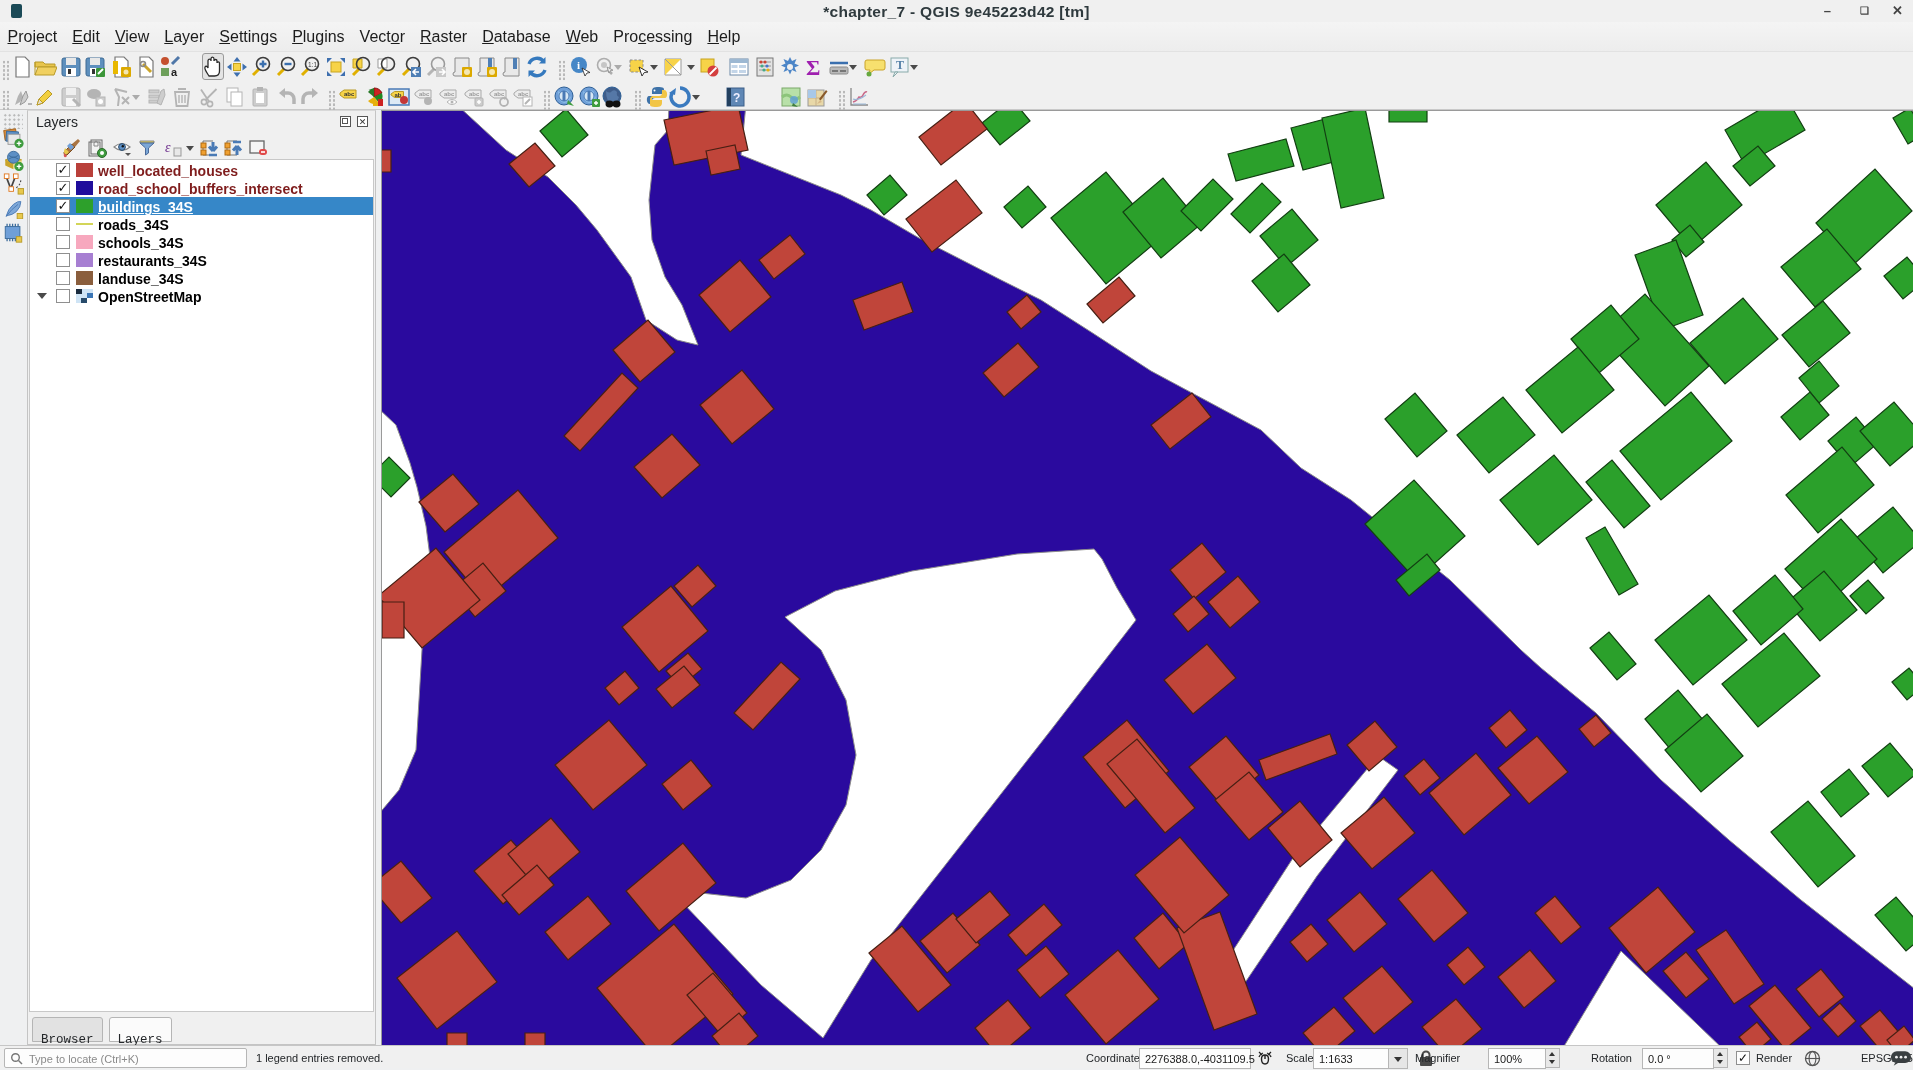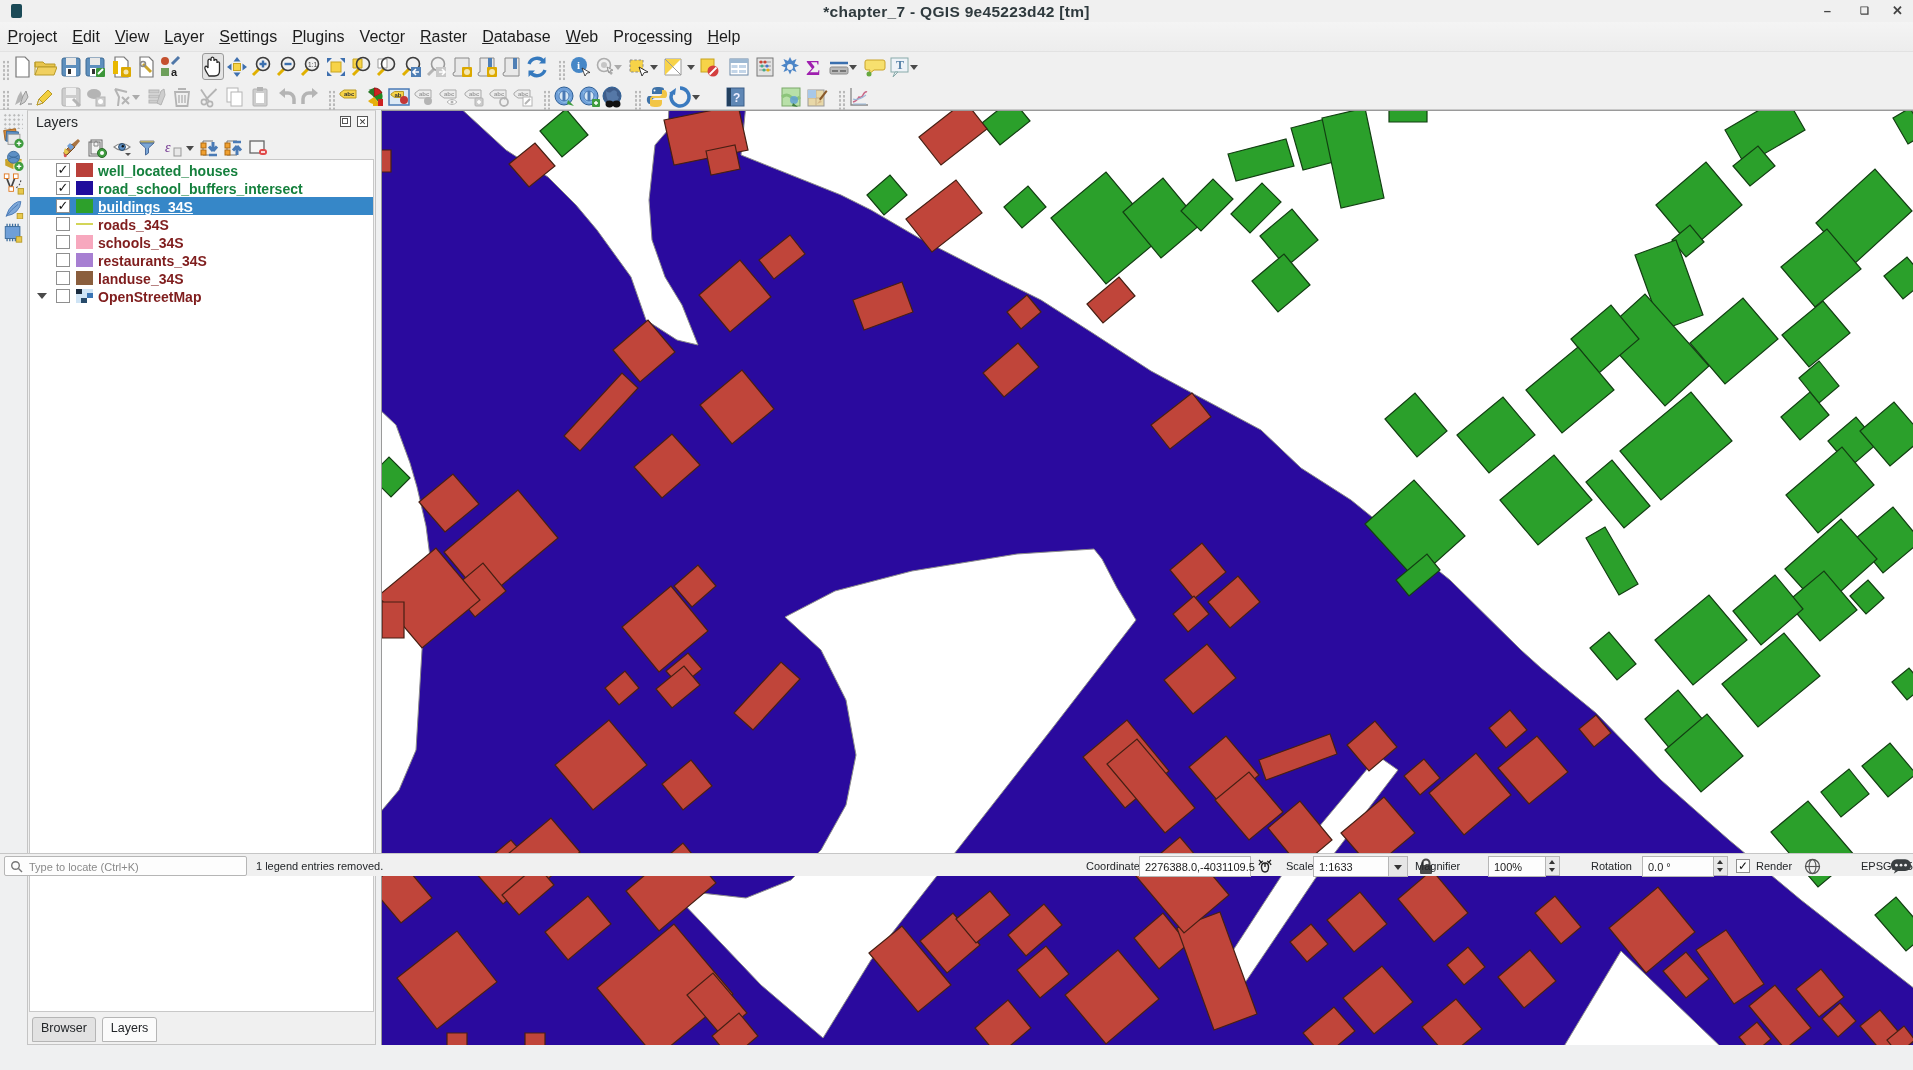--- a/index.html
+++ b/index.html
@@ -12,33 +12,33 @@
 #menubar span { font-size:16px; color:#1c1c1c; padding:0 7.5px; }
 #menubar span u { text-decoration:underline; }
 #tbwrap { position:relative; height:58px; background:#f0f0f0; border-bottom:1px solid #c9c9c9;}
 .ic { position:absolute; width:24px; height:24px; }
 .ic2 { position:absolute; width:24px; height:24px; }
 .hd { position:absolute; width:8px; height:21px;
   background-image:radial-gradient(circle, #b9b9b9 1px, transparent 1.2px);
   background-size:4px 4.2px; }
 .dd { position:absolute; width:0; height:0; border-left:4.5px solid transparent; border-right:4.5px solid transparent; border-top:5.5px solid #4a4a4a; }
 .ddg { border-top-color:#ababab; }
-#main { position:relative; height:743px; }
+#main { position:relative; height:935px; }
 #sidebar { position:absolute; left:0; top:0; width:27px; height:935px; background:#eff0f1; }
 #lpanel { position:absolute; left:27px; top:0; width:349px; height:935px; background:#f0f0f0; border:1px solid #c4c4c4; border-top:1px solid #d8d8d8;}
 #ptitle { position:absolute; left:8px; top:3px; font-size:14px; color:#232629; }
 #llist { position:absolute; left:1px; top:48px; width:345px; height:853px; background:#ffffff; border:1px solid #c8c8c8; }
 .lrow { position:relative; height:18px; font-size:14px; }
 .lrow .cb { position:absolute; left:26px; top:2px; width:14px; height:14px; background:#fff; border:1px solid #8f8f8f; font-size:13px; line-height:12px; text-align:center; color:#111;}
 .lrow .sw { position:absolute; left:46px; top:2px; width:17px; height:14px; }
 .lrow .nm { position:absolute; left:68px; top:2px; white-space:nowrap;}
-.bold { font-weight:bold; color:#15803d; }
-.gray { color:#7f1d1d; font-weight:bold; }
+.bold { font-weight:bold; color:#7f1d1d; }
+.gray { color:#000000; font-weight:bold; }
 #tabs { position:absolute; left:4px; bottom:2px; height:25px; }
-.tab { display:inline-block; height:25px; padding:3px 8px 0; font-size:12.5px; color:#232629; border:1px solid #b5b5b5; background:#e2e2e2; border-radius:3px 3px 0 0; margin-right:6px;}
+.tab { display:inline-block; height:25px; padding:15px 8px 0; font-size:12.5px; color:#232629; border:1px solid #b5b5b5; background:#e2e2e2; border-radius:3px 3px 0 0; margin-right:6px;font-family:Liberation Mono, monospace;}
 .tab.on { background:#fbfbfb; }
 #mapc { position:absolute; left:381px; top:0px; width:1532px; height:935px; background:#fff; border-top:1px solid #9a9a9a; border-left:1px solid #9a9a9a;}
 #status { height:23px; background:#f0f0f0; border-top:1px solid #c6c6c6; position:relative; font-size:14px; color:#232629;}
 #locate { position:absolute; left:4px; top:2px; width:243px; height:20px; background:#fdfdfd; border:1px solid #b6b6b6; border-radius:2px; color:#8a8a8a; padding:4px 0 0 24px; font-size:11px;}
 .sbox { position:absolute; top:2px; height:21px; background:#fdfdfd; border:1px solid #b6b6b6; font-size:11px; color:#1a1a1a; padding:4px 4px 0 5px; white-space:nowrap;}
 .slbl { position:absolute; top:6px; font-size:11px;}
 .spin { position:absolute; top:2px; width:15px; height:20px; background:#e8e8e8; border:1px solid #b6b6b6;}
 .spin:before { content:""; position:absolute; left:3px; top:3px; border-left:3.5px solid transparent; border-right:3.5px solid transparent; border-bottom:4.5px solid #333;}
 .spin:after { content:""; position:absolute; left:3px; bottom:3px; border-left:3.5px solid transparent; border-right:3.5px solid transparent; border-top:4.5px solid #333;}
 </style>

